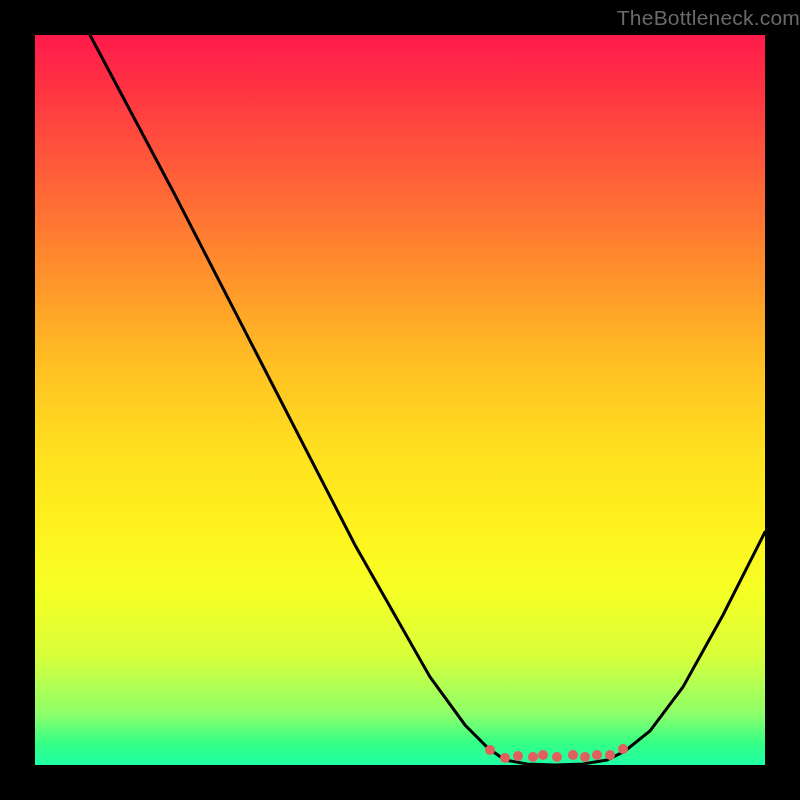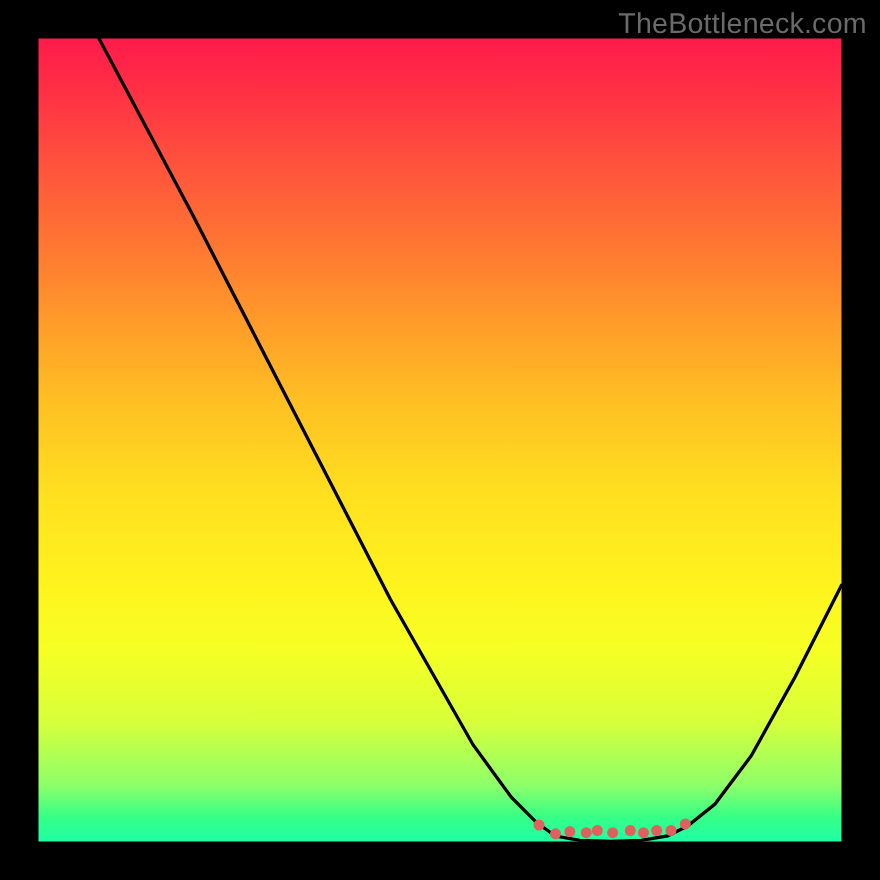--- a/index.html
+++ b/index.html
@@ -36,23 +36,23 @@
       #f6ff24 76%,
       #d8ff3a 85%,
       #8dff6a 93%,
       #35ff86 97%,
       #1fffa4 100%
     );
   }
   .watermark {
     position: absolute;
     top: 6px;
-    right: 12px;
+    right: 0;
     color: #6a6a6a;
-    font-size: 26px;
+    font-size: 21px;
     font-weight: 500;
     letter-spacing: 0.2px;
     user-select: none;
   }
   svg.curve {
     position: absolute;
     left: 0;
     top: 0;
     width: 730px;
     height: 730px;

